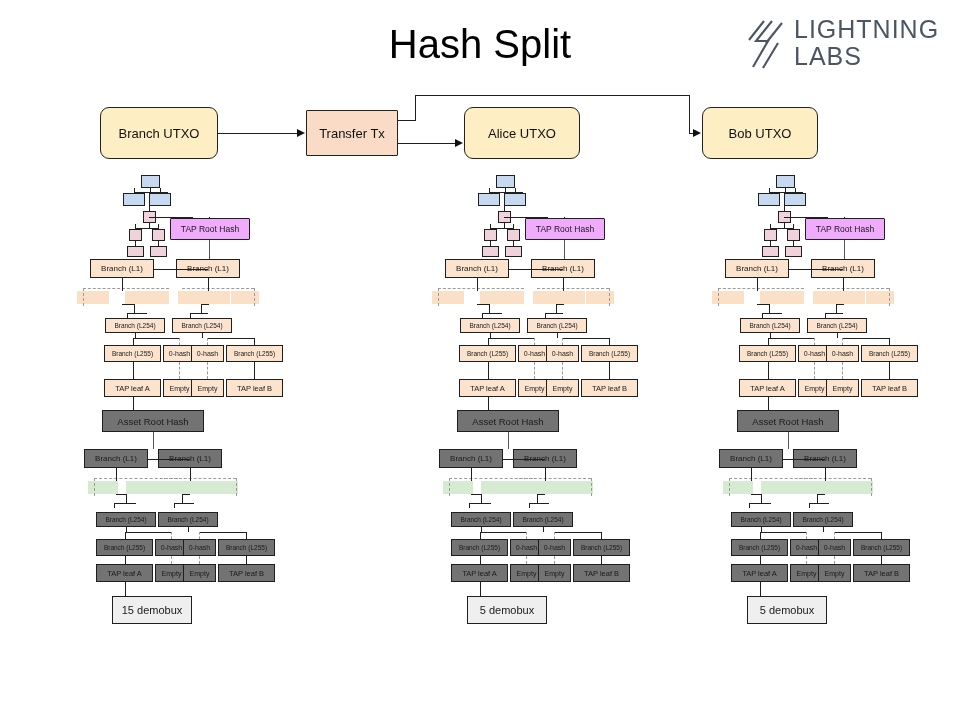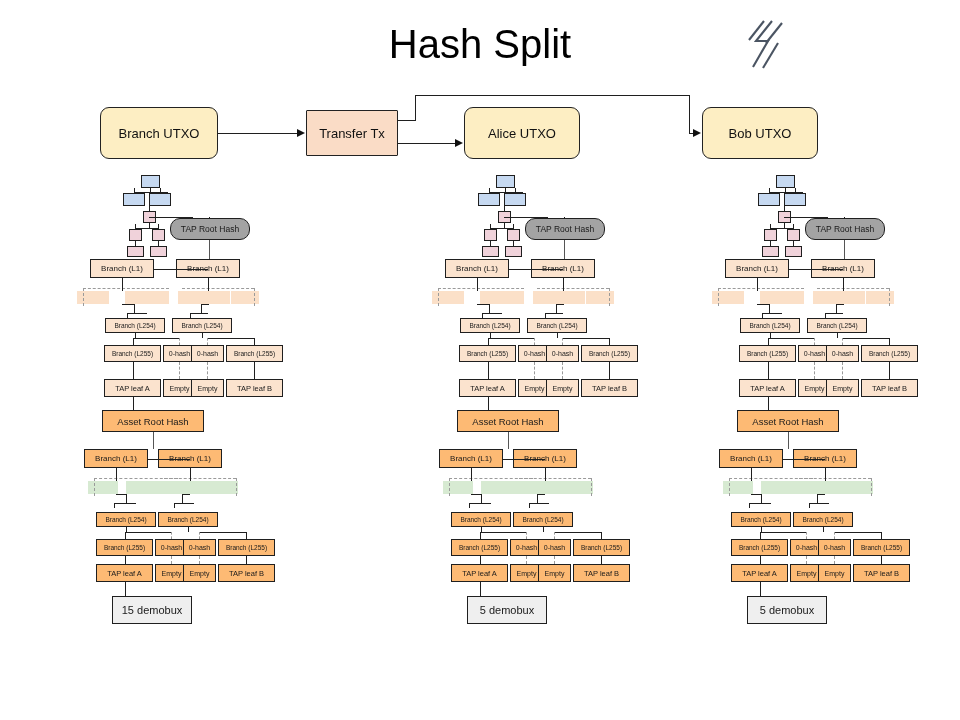--- a/index.html
+++ b/index.html
@@ -37,25 +37,25 @@
   .topbox.sq{background:#fadcc6;border-radius:1px;}
 
   
   .node{
     position:absolute;box-sizing:border-box;
     display:flex;align-items:center;justify-content:center;
     text-align:center;white-space:nowrap;
     border:1.1px solid #1f1f1f;
   }
   .n-orange{background:#fbe3ce;}
-  .n-green {background:#fdba74;}
+  .n-green {background:#737373;}
   .n-grey  {background:#efefef;}
   .n-blue  {background:#c6d9f1;}
   .n-pink  {background:#f0d2da;}
-  .n-taproot{background:#a3a3a3;border-radius:10px;}
+  .n-taproot{background:#f0abfc;border-radius:1px;}
 
   
   .ghost{position:absolute;box-sizing:border-box;border:none;}
   .g-orange{background:#fbe0c8;}
   .g-green {background:#d7ead2;}
 
   
   .ln{position:absolute;background:#1f1f1f;}
   .ln.h{height:1.2px;}
   .ln.v{width:1.2px;}
@@ -83,20 +83,24 @@
 
   <div class="logo">
     <svg class="logo-mark" viewBox="0 0 48 52">
       <g stroke="#4b5563" stroke-width="2.1" fill="none" stroke-linecap="butt">
         <path d="M30 3 L14 23 L26 23 L11 49"></path>
         <path d="M22 3 L7 22"></path>
         <path d="M40 5 L24 25"></path>
         <path d="M36 25 L21 50"></path>
       </g>
     </svg>
+    <div class="logo-text">
+      <div>LIGHTNING</div>
+      <div>LABS</div>
+    </div>
   </div>
 
   <div class="topbox round" style="left:100px;top:107px;width:118px;height:52px;">Branch UTXO</div>
 
   <div class="topbox sq" style="left:306px;top:110px;width:92px;height:46px;">Transfer Tx</div>
 
   <div class="topbox round" style="left:464px;top:107px;width:116px;height:52px;">Alice UTXO</div>
 
   <div class="topbox round" style="left:702px;top:107px;width:116px;height:52px;">Bob UTXO</div>
 

